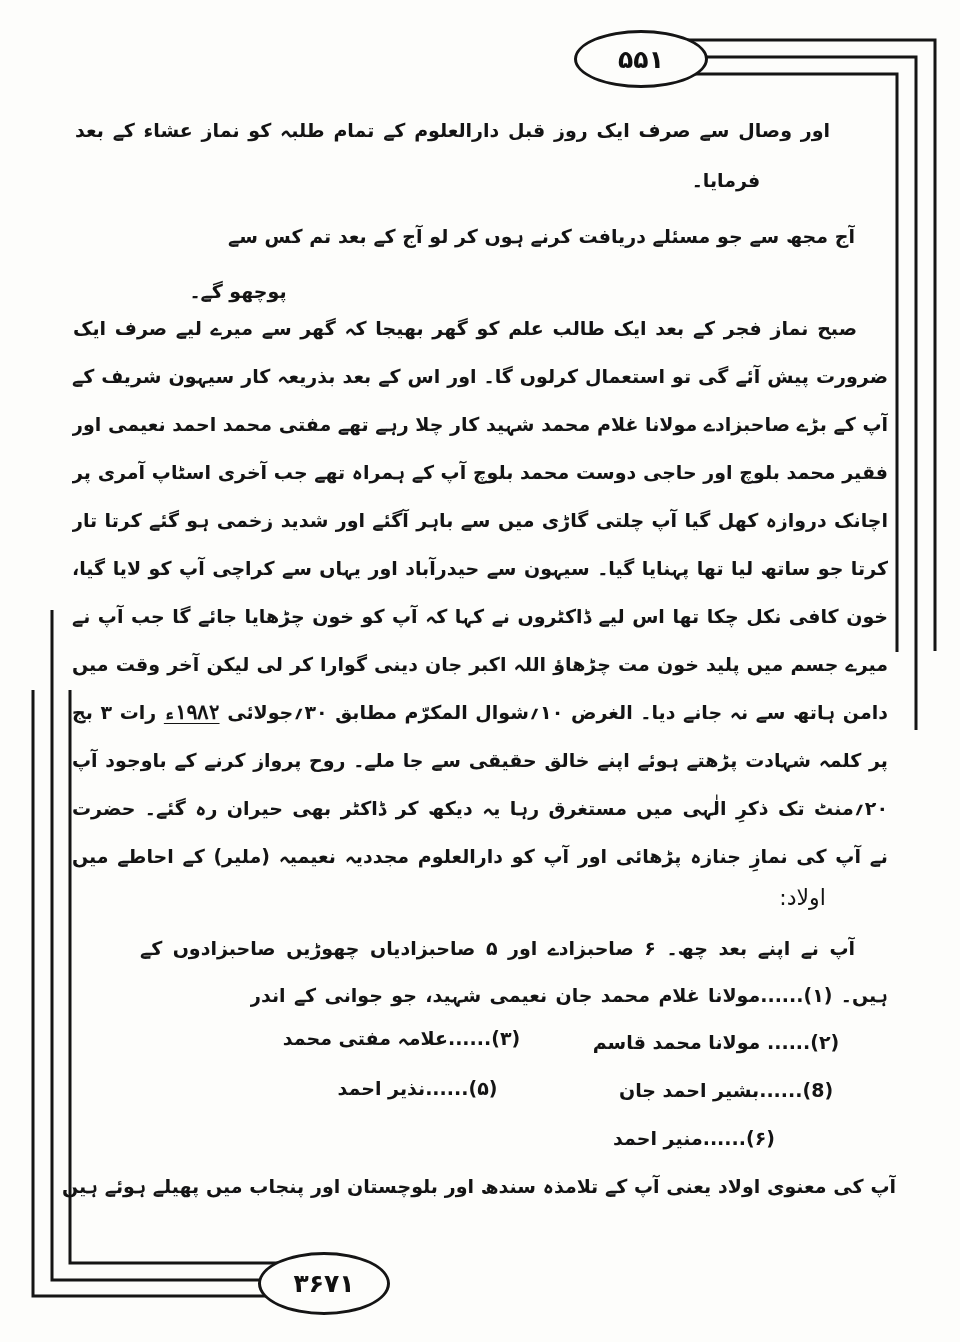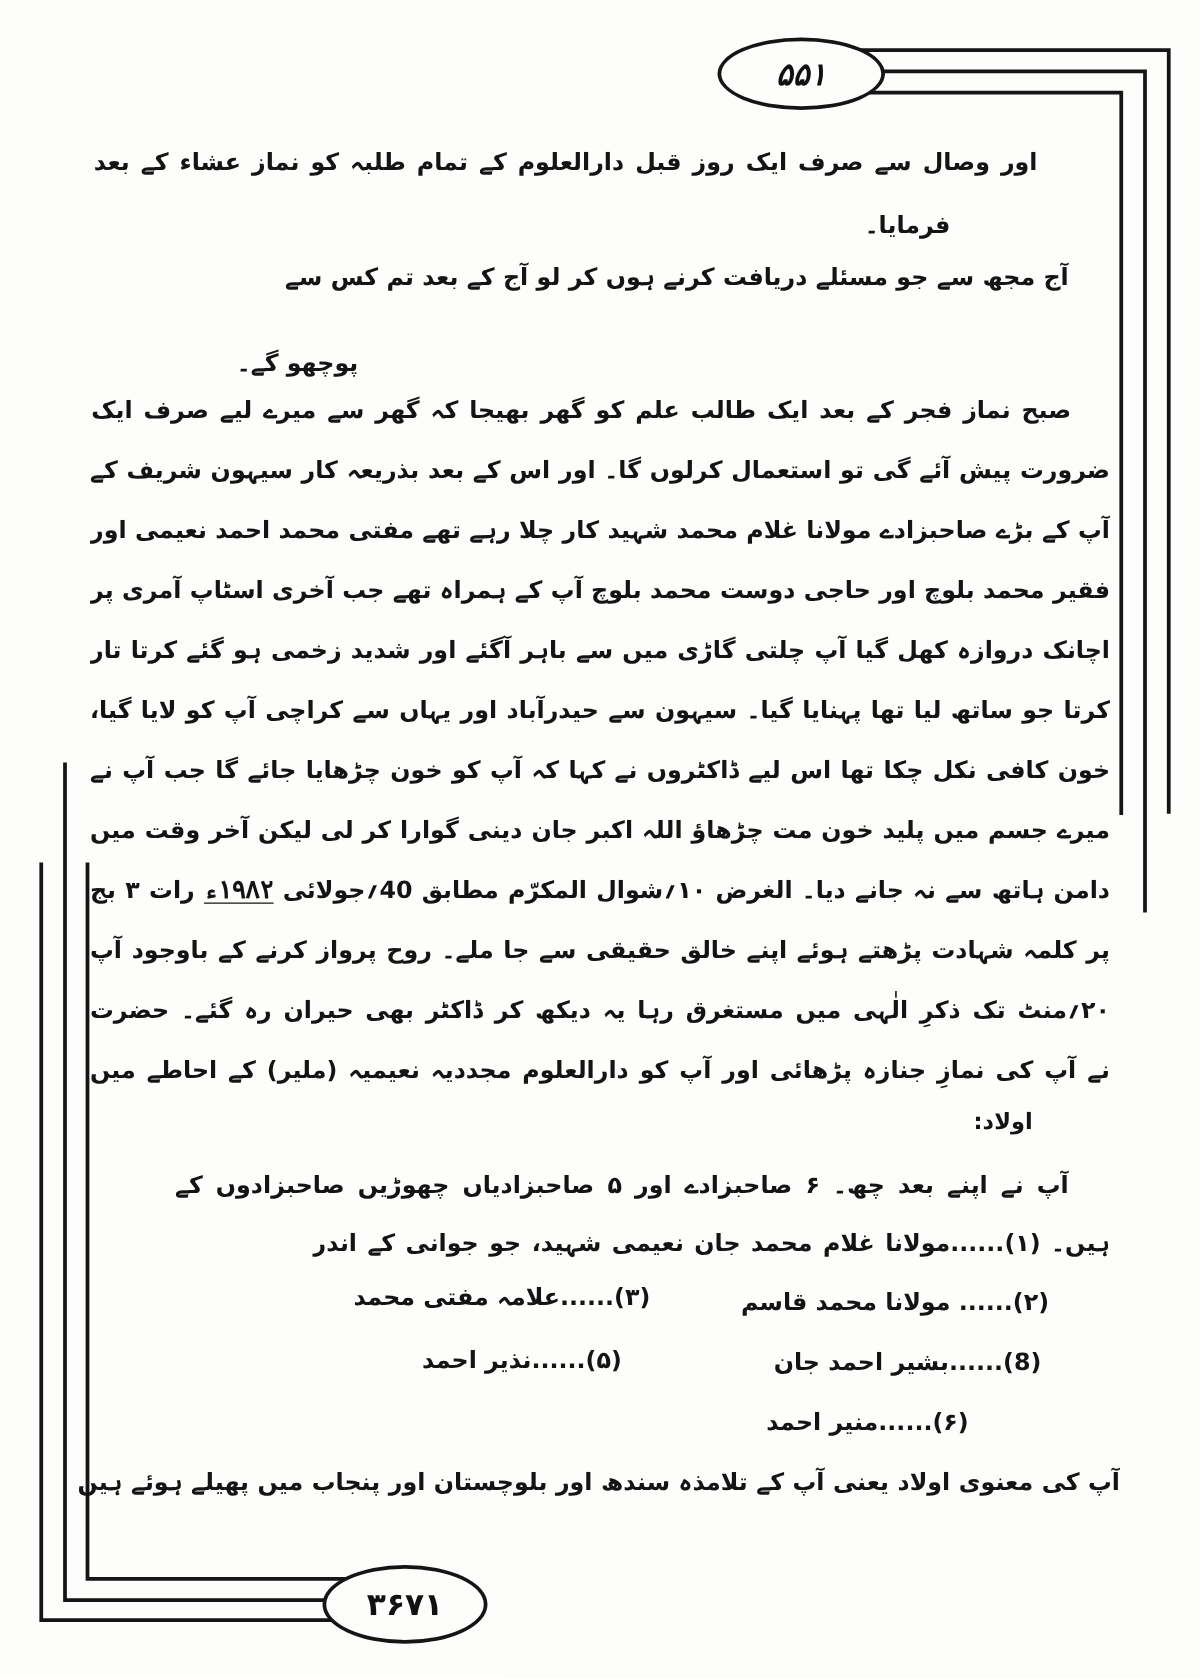--- a/index.html
+++ b/index.html
@@ -25,39 +25,39 @@
     height:38px;
     overflow:hidden;
     color:#141414;
     z-index:2;
     letter-spacing:0;
   }
   .j{ text-align:justify; text-align-last:justify; }
   .r{ text-align:center; }
   .c{ text-align:center;margin-top:11px; }
   .heading{
-    font-size:18px;
-    font-weight:700;
+    font-size:22px;
+    font-weight:400;
   }
   .u{ text-decoration:underline; text-underline-offset:4px;font-family:Liberation Serif, serif; }
   .badge{
     position:absolute;
     z-index:3;
     background:#fdfdfb;
     border:3px solid #151515;
     border-radius:50%;
     display:flex;
     align-items:center;
     justify-content:center;
     font-size:25px;
     font-weight:700;
     direction:rtl;
     color:#111;
   }
-  .badge-top{ left:574px; top:30px; width:128px; height:52px;font-style:italic; }
+  .badge-top{ left:574px; top:30px; width:128px; height:52px; }
   .badge-bottom{ left:258px; top:1252px; width:126px; height:57px;text-align:center; }
 </style>
 </head>
 <body>
 
 <div class="page">
 
   <svg class="frame-svg" width="960" height="1342" viewBox="0 0 960 1342">
 
     <g stroke="#151515" stroke-width="3" fill="none">
@@ -75,41 +75,41 @@
     <span>۵۵۱</span>
   </div>
   <div class="badge badge-bottom">
     <span>۳۶۷۱</span>
   </div>
 
   <div class="line j" style="top:112px; right:130px; left:75px;">اور وصال سے صرف ایک روز قبل دارالعلوم کے تمام طلبہ کو نماز عشاء کے بعد ہال میں جمع کر کے</div>
 
   <div class="line r" style="top:162px; right:108px; left:600px;">فرمایا۔</div>
 
-  <div class="line j" style="top:204px; right:105px; left:228px;">آج مجھ سے جو مسئلے دریافت کرنے ہوں کر لو آج کے بعد تم کس سے</div>
+  <div class="line j" style="top:218px; right:105px; left:228px;">آج مجھ سے جو مسئلے دریافت کرنے ہوں کر لو آج کے بعد تم کس سے</div>
 
   <div class="line c" style="top:262px; left:178px; width:120px;">پوچھو گے۔</div>
 
   <div class="line j" style="top:310px; right:103px; left:73px;">صبح نماز فجر کے بعد ایک طالب علم کو گھر بھیجا کہ گھر سے میرے لیے صرف ایک کرتا ایک لے آؤ، سفر میں</div>
 
   <div class="line j" style="top:358px; right:72px; left:72px;">ضرورت پیش آئے گی تو استعمال کرلوں گا۔ اور اس کے بعد بذریعہ کار سیہون شریف کے لیے روانہ ہو گئے۔</div>
 
   <div class="line j" style="top:406px; right:72px; left:72px;">آپ کے بڑے صاحبزادے مولانا غلام محمد شہید کار چلا رہے تھے مفتی محمد احمد نعیمی اور آپ کے دیرینہ رفیق</div>
 
   <div class="line j" style="top:454px; right:72px; left:72px;">فقیر محمد بلوچ اور حاجی دوست محمد بلوچ آپ کے ہمراہ تھے جب آخری اسٹاپ آمری پر کار پہنچی تو کار کا</div>
 
   <div class="line j" style="top:502px; right:72px; left:72px;">اچانک دروازہ کھل گیا آپ چلتی گاڑی میں سے باہر آگئے اور شدید زخمی ہو گئے کرتا تار تار ہو گیا اور وہ ہی</div>
 
   <div class="line j" style="top:550px; right:72px; left:72px;">کرتا جو ساتھ لیا تھا پہنایا گیا۔ سیہون سے حیدرآباد اور یہاں سے کراچی آپ کو لایا گیا، طویل راستہ سر سے</div>
 
   <div class="line j" style="top:598px; right:72px; left:72px;">خون کافی نکل چکا تھا اس لیے ڈاکٹروں نے کہا کہ آپ کو خون چڑھایا جائے گا جب آپ نے سنا تو فرمایا</div>
 
   <div class="line j" style="top:646px; right:72px; left:72px;">میرے جسم میں پلید خون مت چڑھاؤ اللہ اکبر جان دینی گوارا کر لی لیکن آخر وقت میں بھی تقویٰ اور احتیاط کا</div>
 
-  <div class="line j" style="top:694px; right:72px; left:72px;"><span>دامن ہاتھ سے نہ جانے دیا۔ الغرض ۱۰؍شوال المکرّم مطابق 40؍جولائی</span> <span class="u">۱۹۸۲ء</span> <span>رات ۳ بج کر ۱۰؍منٹ</span></div>
+  <div class="line j" style="top:694px; right:72px; left:72px;"><span>دامن ہاتھ سے نہ جانے دیا۔ الغرض ۱۰؍شوال المکرّم مطابق ۳۰؍جولائی</span> <span class="u">۱۹۸۲ء</span> <span>رات ۳ بج کر ۱۰؍منٹ</span></div>
 
   <div class="line j" style="top:742px; right:72px; left:72px;">پر کلمہ شہادت پڑھتے ہوئے اپنے خالق حقیقی سے جا ملے۔ روح پرواز کرنے کے باوجود آپ کا قلب</div>
 
   <div class="line j" style="top:790px; right:72px; left:72px;">۲۰؍منٹ تک ذکرِ الٰہی میں مستغرق رہا یہ دیکھ کر ڈاکٹر بھی حیران رہ گئے۔ حضرت علامہ عبدالمصطفیٰ ازہری</div>
 
   <div class="line j" style="top:838px; right:72px; left:72px;">نے آپ کی نمازِ جنازہ پڑھائی اور آپ کو دارالعلوم مجددیہ نعیمیہ (ملیر) کے احاطے میں سپرد خاک کر دیا گیا۔</div>
 
   <div class="line r heading" style="top:880px; right:55px; left:700px;">اولاد:</div>
 
   <div class="line j" style="top:930px; right:105px; left:140px;">آپ نے اپنے بعد چھ۔ ۶ صاحبزادے اور ۵ صاحبزادیاں چھوڑیں صاحبزادوں کے اسماء گرامی یہ</div>

